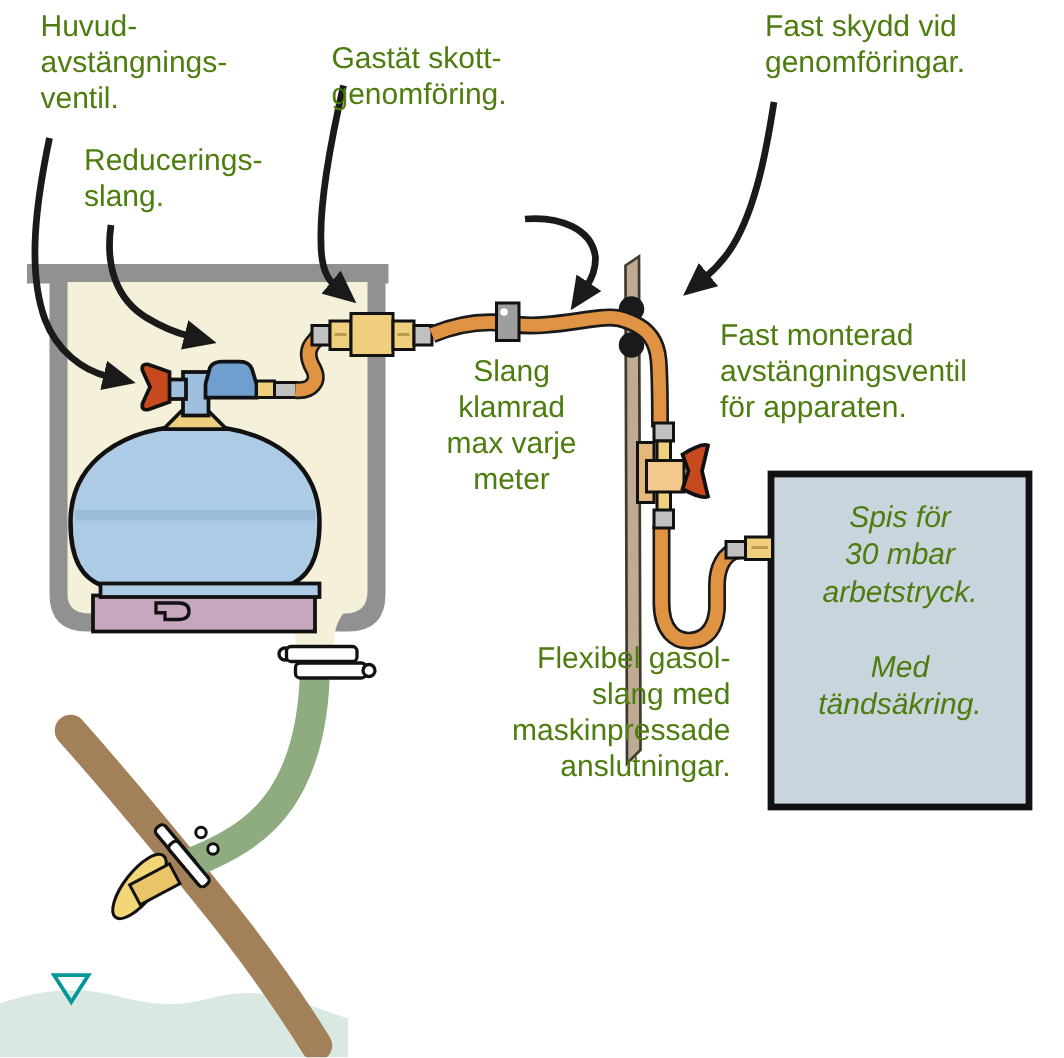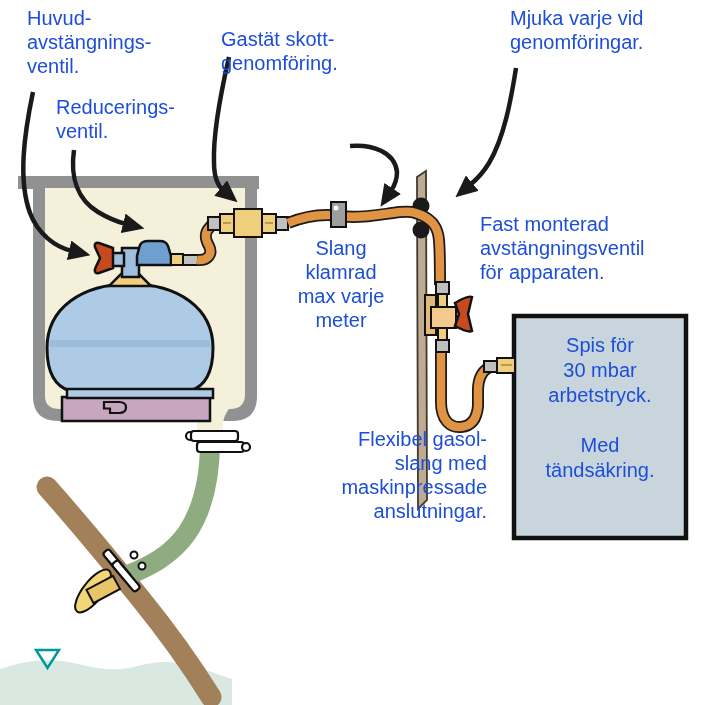--- a/index.html
+++ b/index.html
@@ -2,26 +2,26 @@
 <html><head>
 <meta charset="utf-8">
 <style>
   html,body{margin:0;padding:0;background:#ffffff;}
   .stage{
     position:relative;width:709px;height:705px;background:#ffffff;overflow:hidden;
     font-family:"Liberation Sans","DejaVu Sans",sans-serif;
   }
   .stage svg{position:absolute;left:0;top:0;}
   .lbl{
-    position:absolute;white-space:pre-line;color:#1d4ed8;
+    position:absolute;white-space:pre-line;color:#4d7c0f;
     font-size:20px;line-height:24px;letter-spacing:0px;
   }
   .lbl.center{text-align:center;}
   .lbl.right{text-align:right;}
-  .lbl.stove{line-height:25px;}
+  .lbl.stove{line-height:25px;font-style:italic;}
 </style>
 </head>
 <body>
 
 <div class="stage">
 
 <svg width="709" height="705" viewBox="0 0 709 705">
   <defs>
     <marker id="ah" markerUnits="userSpaceOnUse" markerWidth="22" markerHeight="20" refX="3" refY="10" orient="auto">
       <path d="M0,0 L22,10 L0,20 Z" fill="#1a1a1a"></path>
@@ -145,25 +145,25 @@
   <path d="M36,650 L59,650 L47.5,668 Z" fill="none" stroke="#00979b" stroke-width="2.5"></path>
 </svg>
 
 <div class="lbl" style="left:27px;top:6px;">Huvud-
 avstängnings-
 ventil.</div>
 
 <div class="lbl" style="left:221px;top:6px;margin-top:21px;">Gastät skott-
 genomföring.</div>
 
-<div class="lbl" style="left:510px;top:6px;">Mjuka varje vid
+<div class="lbl" style="left:510px;top:6px;">Fast skydd vid
 genomföringar.</div>
 
 <div class="lbl" style="left:56px;top:95px;">Reducerings-
-ventil.</div>
+slang.</div>
 
 
 <div class="lbl center" style="left:275px;top:236px;width:132px;">Slang
 klamrad
 max varje
 meter</div>
 
 <div class="lbl" style="left:480px;top:212px;">Fast monterad
 avstängningsventil
 för apparaten.</div>

